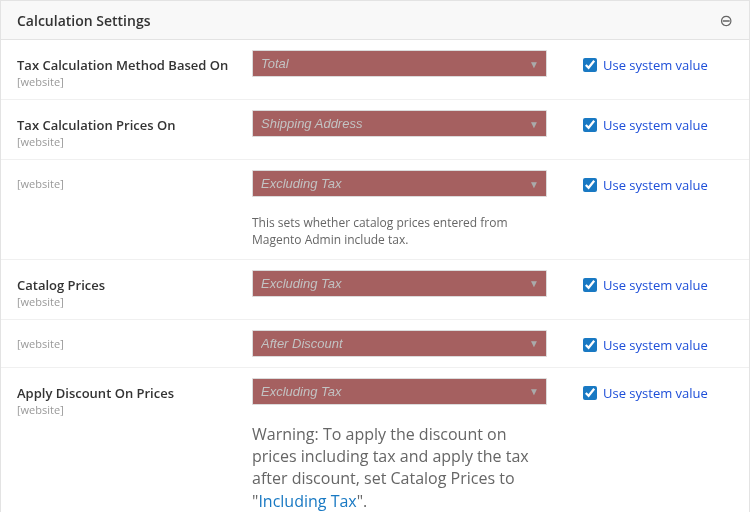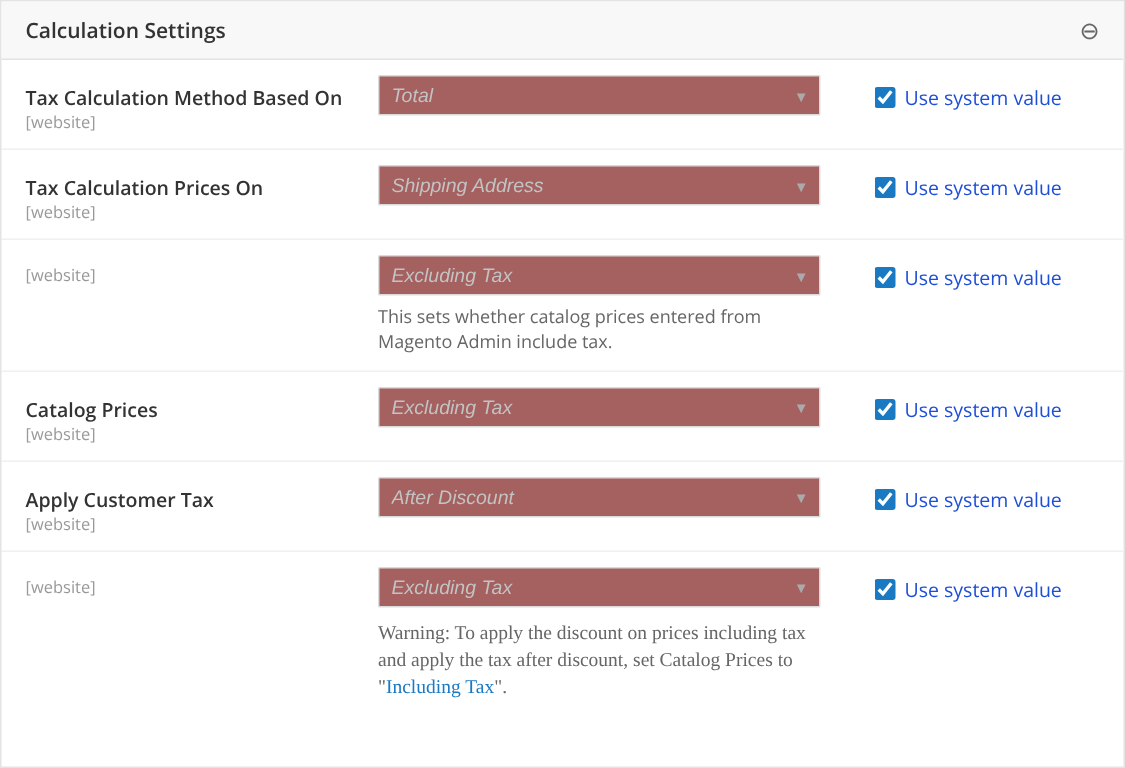--- a/index.html
+++ b/index.html
@@ -98,29 +98,28 @@
       transform: translateY(-50%);
       pointer-events: none;
       color: #aaa;
       font-size: 10px;
     }
     .hint-text {
       font-size: 12px;
       color: #666;
       max-width: 295px;
       line-height: 1.4;
-      margin-top: 2px;
+      margin-top: 14px;
     }
     .warning-text {
-      font-size: 13px;
+      font-size: 16px;
       color: #666;
       max-width: 295px;
       line-height: 1.4;
-      margin-top: 4px;
-      font-family: Liberation Serif, serif;
+      margin-top: 14px;
     }
     .warning-text a {
       color: #1979c3;
       text-decoration: none;
     }
     .checkbox-col {
       width: 160px;
       display: flex;
       align-items: center;
       gap: 6px;
@@ -195,33 +194,33 @@
         <div class="control-col">
           <div class="select-wrapper"><select disabled=""><option value="Excluding Tax">Excluding Tax</option><option value="Including Tax">Including Tax</option></select><span class="select-arrow">▼</span></div>
         </div>
         <div class="checkbox-col">
           <input type="checkbox" checked="" style="">
           <span class="checkbox-label">Use system value</span>
         </div>
       </div>
       <div class="form-row">
         <div class="label-col">
-          <span class="label-text">Apply Customer Tax</span>
           <span class="label-scope">[website]</span>
         </div>
         <div class="control-col">
           <div class="select-wrapper"><select disabled=""><option value="After Discount">After Discount</option><option value="Before Discount">Before Discount</option></select><span class="select-arrow">▼</span></div>
         </div>
         <div class="checkbox-col">
           <input type="checkbox" checked="" style="">
           <span class="checkbox-label">Use system value</span>
         </div>
       </div>
       <div class="form-row">
         <div class="label-col">
+          <span class="label-text">Apply Discount On Prices</span>
           <span class="label-scope">[website]</span>
         </div>
         <div class="control-col">
           <div class="select-wrapper"><select disabled=""><option value="Excluding Tax">Excluding Tax</option><option value="Including Tax">Including Tax</option></select><span class="select-arrow">▼</span></div>
           <div class="warning-text">Warning: To apply the discount on prices including tax and apply the tax after discount, set Catalog Prices to "<a href="#">Including Tax</a>".</div>
         </div>
         <div class="checkbox-col">
           <input type="checkbox" checked="" style="">
           <span class="checkbox-label">Use system value</span>
         </div>

